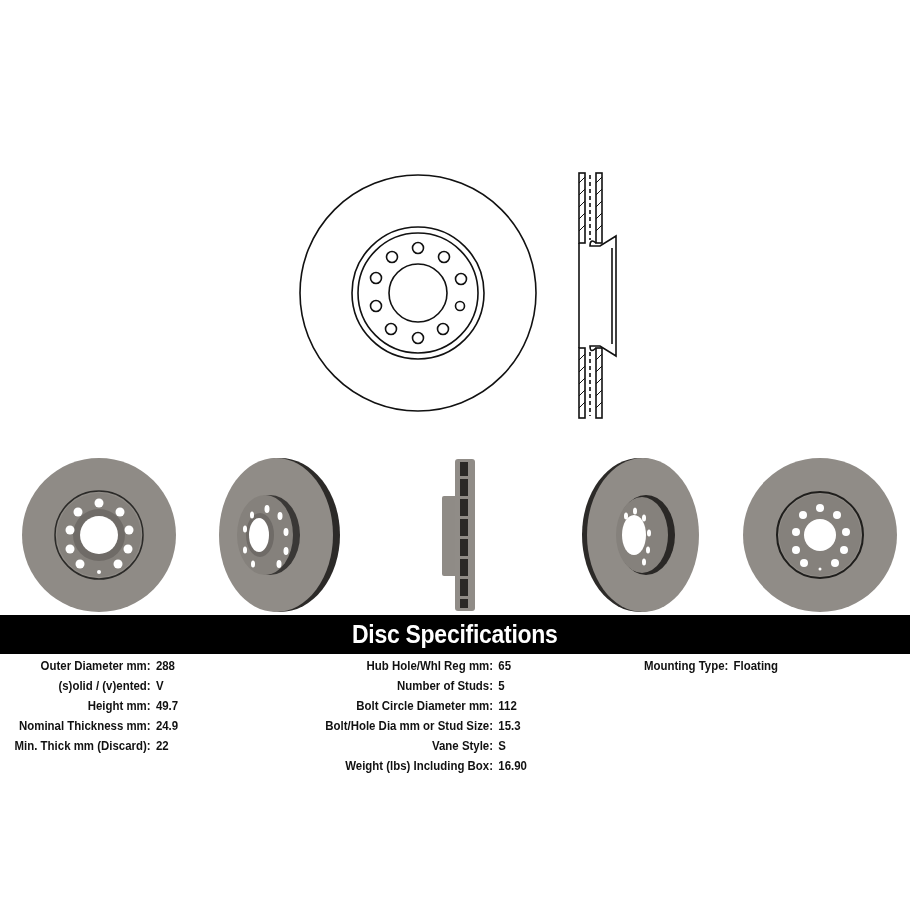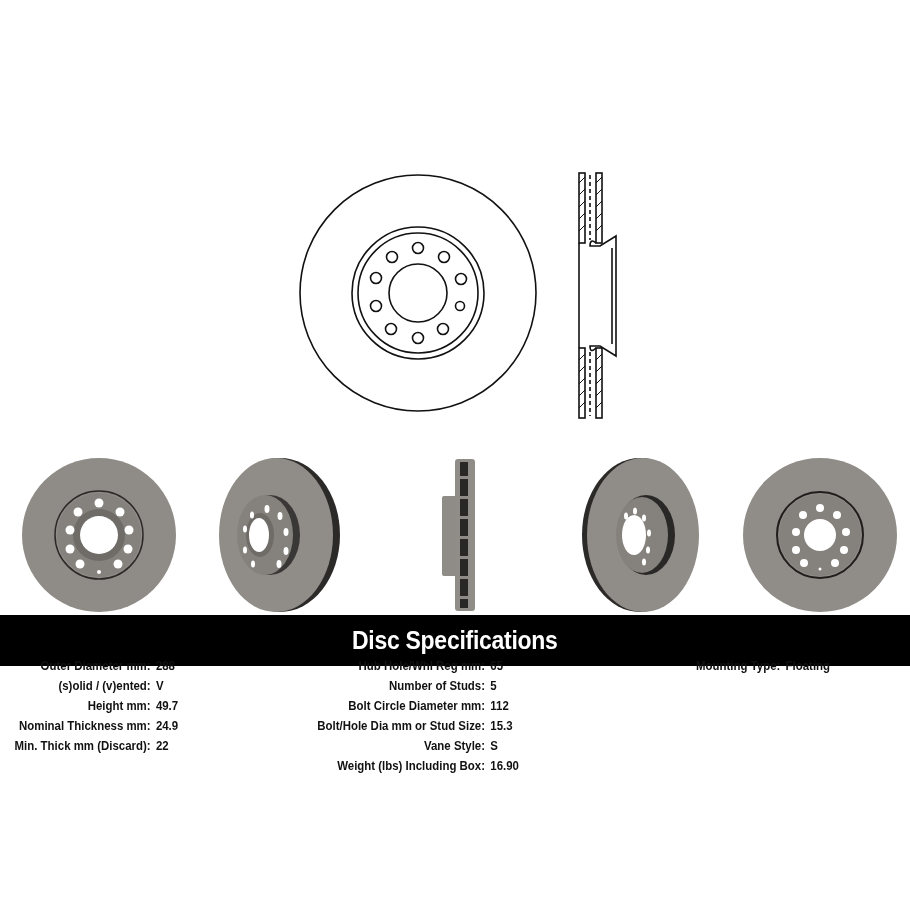--- a/index.html
+++ b/index.html
@@ -1,20 +1,20 @@
 <!DOCTYPE html>
 <html><head>
   <meta charset="utf-8">
   <style>
     html, body { margin: 0; padding: 0; background: #ffffff; }
     body { width: 910px; height: 910px; position: relative; overflow: hidden;
            font-family: "Liberation Sans", sans-serif; }
     .diagram { position: absolute; left: 0; top: 0; }
     .photo { position: absolute; }
-    .title-bar { position: absolute; left: 0; top: 615px; width: 910px; height: 51px;
+    .title-bar { position: absolute; left: 0; top: 615px; width: 910px; height: 39px;
                  background: #000000; display: flex; align-items: center; justify-content: center; }
     .title-text { color: #ffffff; font-family: "Liberation Sans", sans-serif; font-weight: bold;
                   font-size: 25px; letter-spacing: -0.3px; transform: scaleX(0.92); }
     .spec-col { position: absolute; top: 656px; }
     .spec-row { height: 20px; line-height: 20px; font-size: 13px; font-weight: bold; color: #111;
                 white-space: nowrap; transform: scaleX(0.88); transform-origin: left center; }
     .spec-row .lab { display: inline-block; text-align: right; }
     .spec-row .val { display: inline-block; padding-left: 6px; }
   </style>
 </head>
@@ -154,24 +154,24 @@
 </div>
 
 <div class="spec-col" style="left:1px;">
   <div class="spec-row"><span class="lab" style="width:170px">Outer Diameter mm:</span><span class="val">288</span></div>
   <div class="spec-row"><span class="lab" style="width:170px">(s)olid / (v)ented:</span><span class="val">V</span></div>
   <div class="spec-row"><span class="lab" style="width:170px">Height mm:</span><span class="val">49.7</span></div>
   <div class="spec-row"><span class="lab" style="width:170px">Nominal Thickness mm:</span><span class="val">24.9</span></div>
   <div class="spec-row"><span class="lab" style="width:170px">Min. Thick mm (Discard):</span><span class="val">22</span></div>
 </div>
 
-<div class="spec-col" style="left:302px;">
+<div class="spec-col" style="left:310px;">
   <div class="spec-row"><span class="lab" style="width:208px">Hub Hole/Whl Reg mm:</span><span class="val">65</span></div>
   <div class="spec-row"><span class="lab" style="width:208px">Number of Studs:</span><span class="val">5</span></div>
   <div class="spec-row"><span class="lab" style="width:208px">Bolt Circle Diameter mm:</span><span class="val">112</span></div>
   <div class="spec-row"><span class="lab" style="width:208px">Bolt/Hole Dia mm or Stud Size:</span><span class="val">15.3</span></div>
   <div class="spec-row"><span class="lab" style="width:208px">Vane Style:</span><span class="val">S</span></div>
   <div class="spec-row"><span class="lab" style="width:208px">Weight (lbs) Including Box:</span><span class="val">16.90</span></div>
 </div>
 
-<div class="spec-col" style="left:696px;">
+<div class="spec-col" style="left:644px;">
   <div class="spec-row"><span class="lab">Mounting Type:</span><span class="val">Floating</span></div>
 </div>
 
 </body></html>

